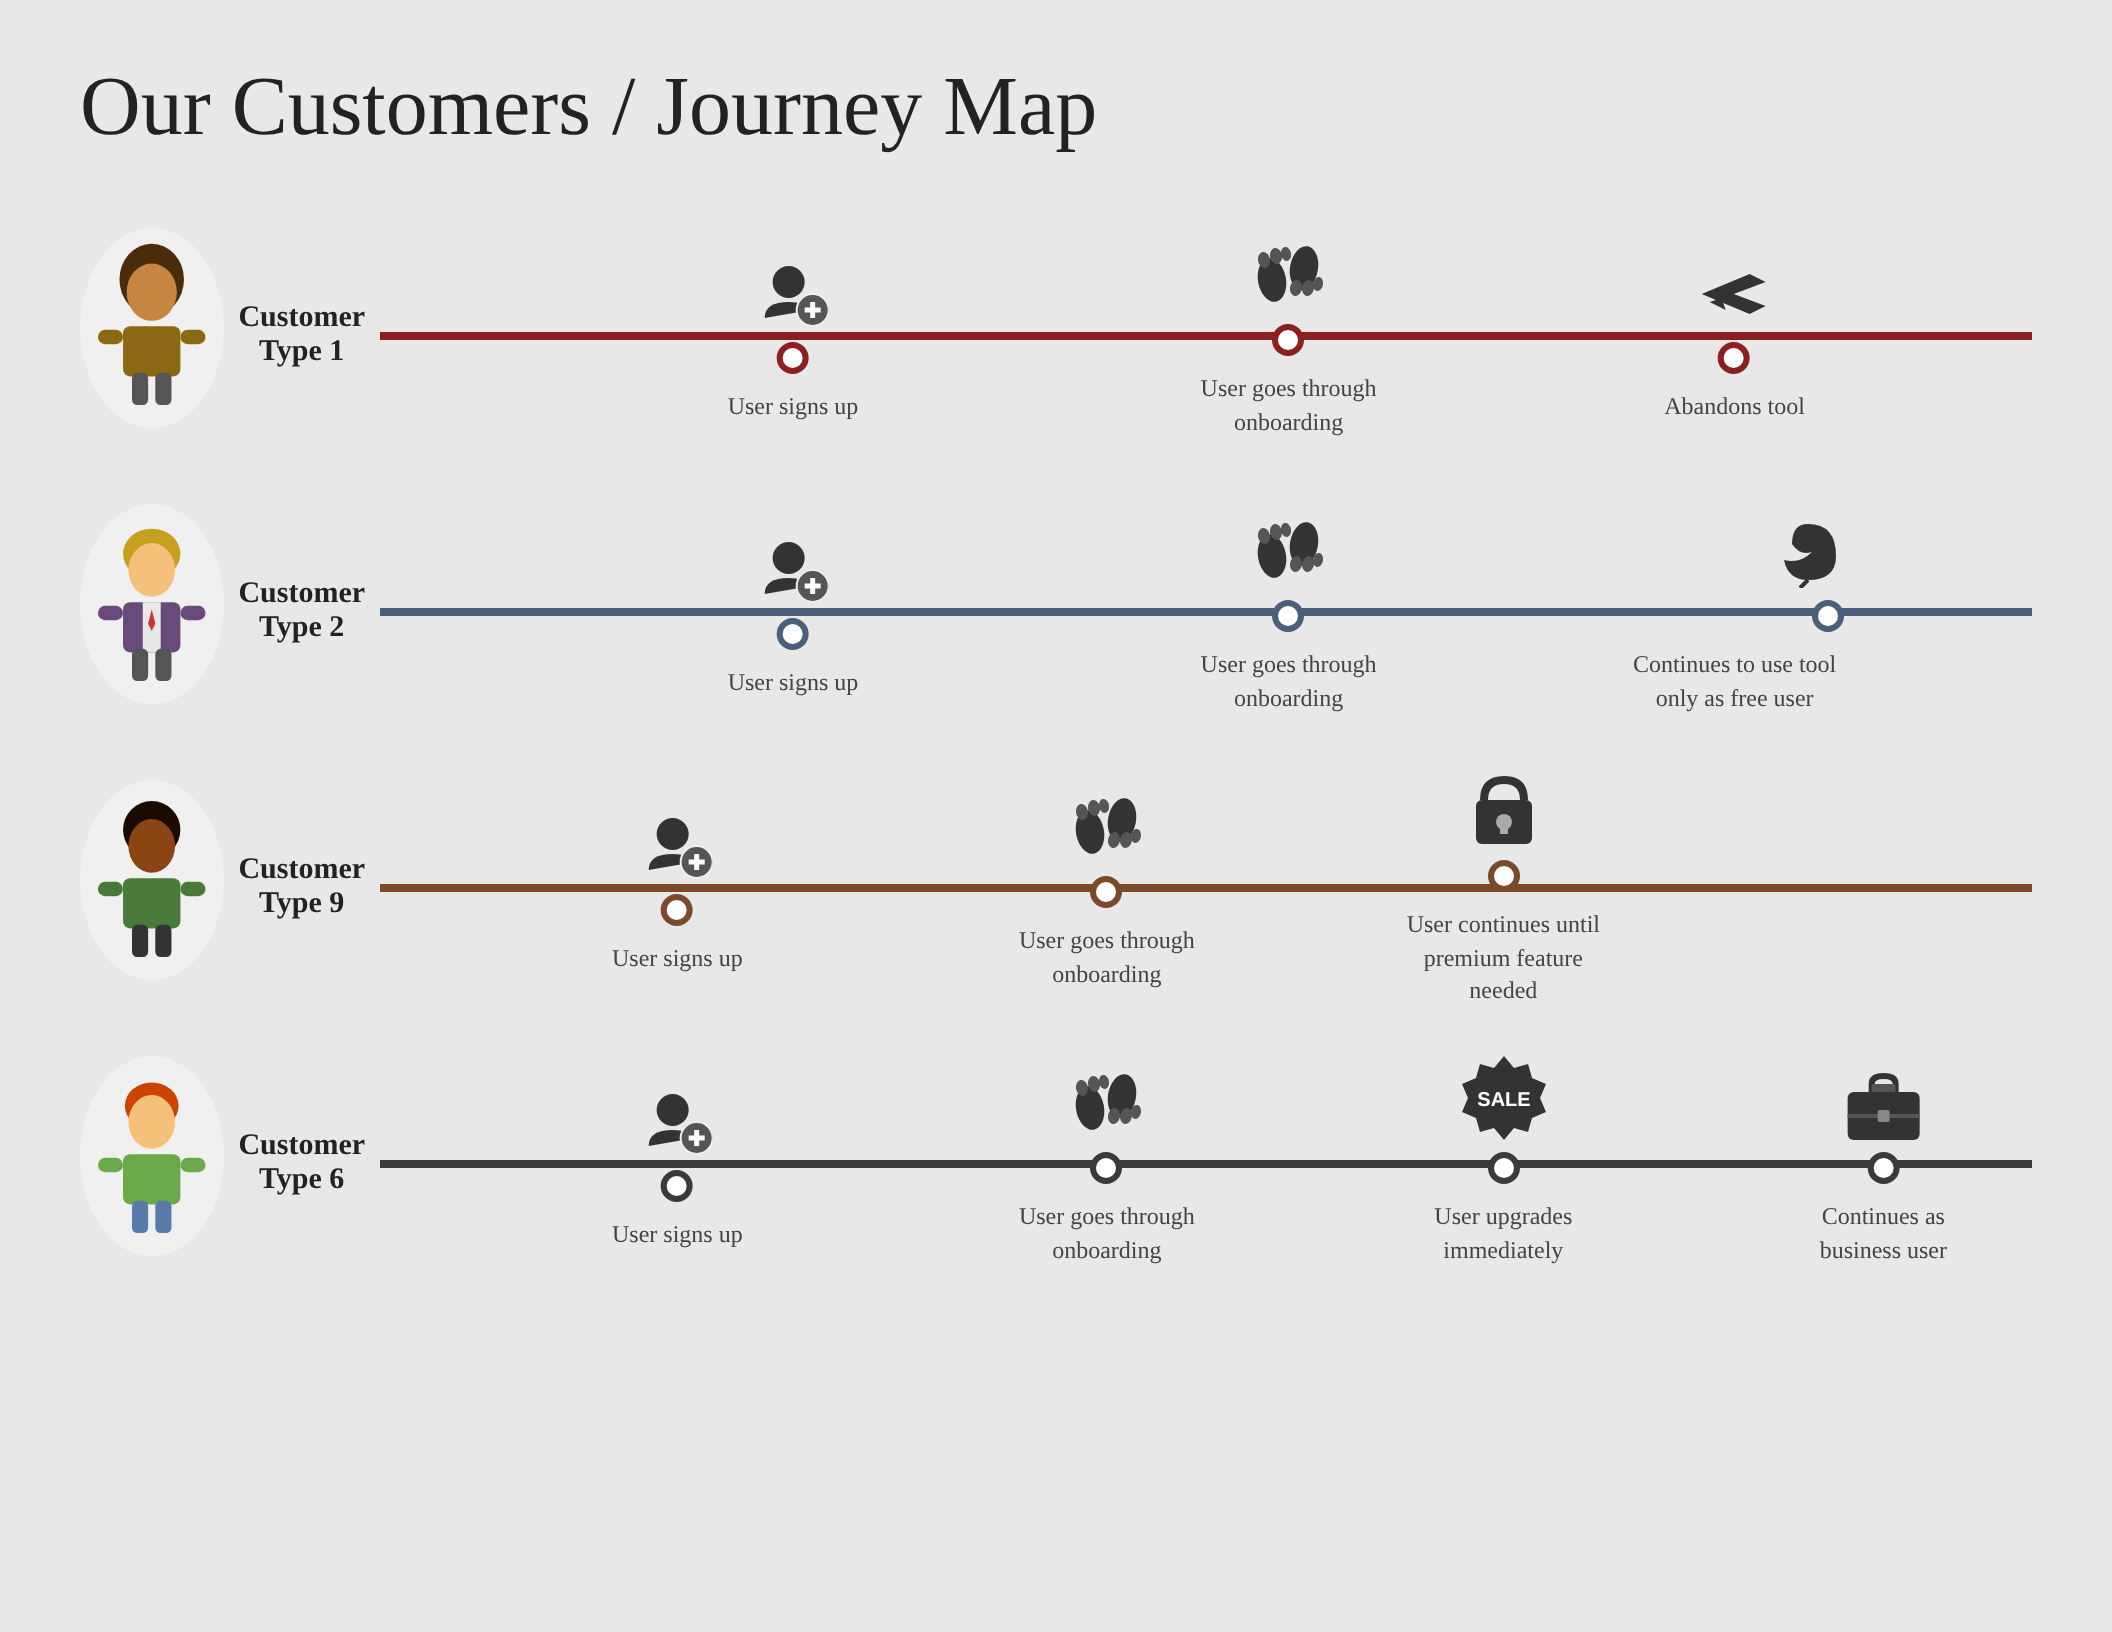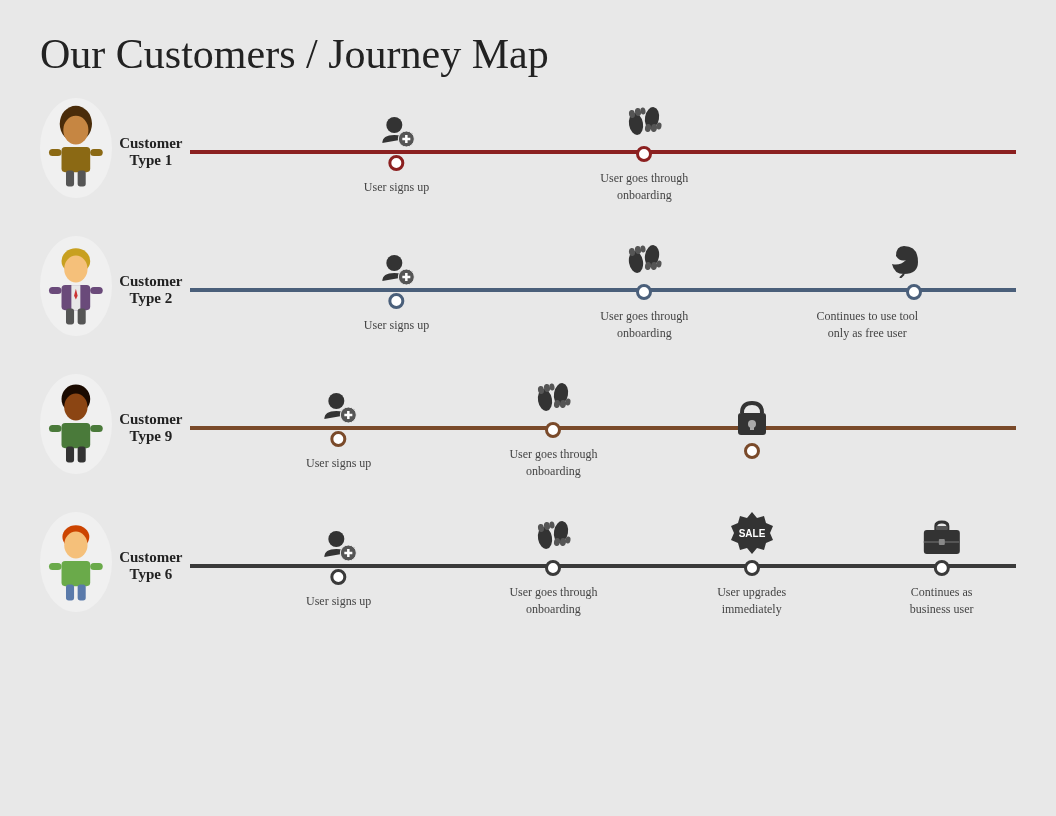--- a/index.html
+++ b/index.html
@@ -7,21 +7,21 @@
       background: #e8e8e8;
       font-family: 'Georgia', serif;
       width: 1056px;
       min-height: 816px;
       padding: 30px 40px;
     }
     h1 {
       font-size: 42px;
       font-weight: 900;
       color: #222;
-      margin-bottom: 14px;
+      margin-bottom: 30px;
     }
     h1 span {
       font-weight: 300;
     }
     .journey-row {
       display: flex;
       align-items: center;
       margin-bottom: 10px;
       position: relative;
     }
@@ -167,20 +167,30 @@
       <ellipse cx="14" cy="10" rx="3" ry="4" fill="#555" transform="rotate(-10 14 10)"></ellipse>
       <ellipse cx="19" cy="9" rx="2.5" ry="3.5" fill="#555" transform="rotate(-10 19 9)"></ellipse>
       <ellipse cx="24" cy="26" rx="3" ry="4" fill="#555" transform="rotate(10 24 26)"></ellipse>
       <ellipse cx="30" cy="26" rx="3" ry="4" fill="#555" transform="rotate(10 30 26)"></ellipse>
       <ellipse cx="35" cy="24" rx="2.5" ry="3.5" fill="#555" transform="rotate(10 35 24)"></ellipse>
     </svg>
             </div>
             <div class="step-dot dot-red"></div>
             <div class="step-label">User goes through onboarding</div>
           </div>
+          <div class="step" style="left: 82%;">
+            <div class="step-icon">
+              <svg width="40" height="36" viewBox="0 0 40 36" fill="#333">
+      <path d="M4 18 L28 8 L36 12 L20 18 L36 24 L28 28 Z" fill="#333"></path>
+      <path d="M8 22 L14 20 L16 26 Z" fill="#333"></path>
+    </svg>
+            </div>
+            <div class="step-dot dot-red"></div>
+            <div class="step-label">Abandons tool</div>
+          </div>
         </div>
       </div>
     </div>
     <div class="row-wrapper">
       <div class="journey-row">
         <div class="avatar-area">
           <div class="avatar-circle">
             <svg viewBox="0 0 80 90" class="avatar-svg">
 
       <ellipse cx="40" cy="17" rx="16" ry="14" fill="#c8a020"></ellipse>
@@ -301,20 +311,21 @@
           <div class="step" style="left: 68%;">
             <div class="step-icon">
               <svg width="36" height="42" viewBox="0 0 36 42" fill="#333">
       <path d="M8 18 Q8 8 18 8 Q28 8 28 18" fill="none" stroke="#333" stroke-width="4"></path>
       <rect x="4" y="18" width="28" height="22" rx="3" fill="#333"></rect>
       <circle cx="18" cy="29" r="4" fill="#aaa"></circle>
       <rect x="16" y="29" width="4" height="6" fill="#aaa"></rect>
     </svg>
             </div>
             <div class="step-dot dot-brown"></div>
+            <div class="step-label">User continues until premium feature needed</div>
           </div>
         </div>
       </div>
     </div>
     <div class="row-wrapper">
       <div class="journey-row">
         <div class="avatar-area">
           <div class="avatar-circle">
             <svg viewBox="0 0 80 90" class="avatar-svg">
 

